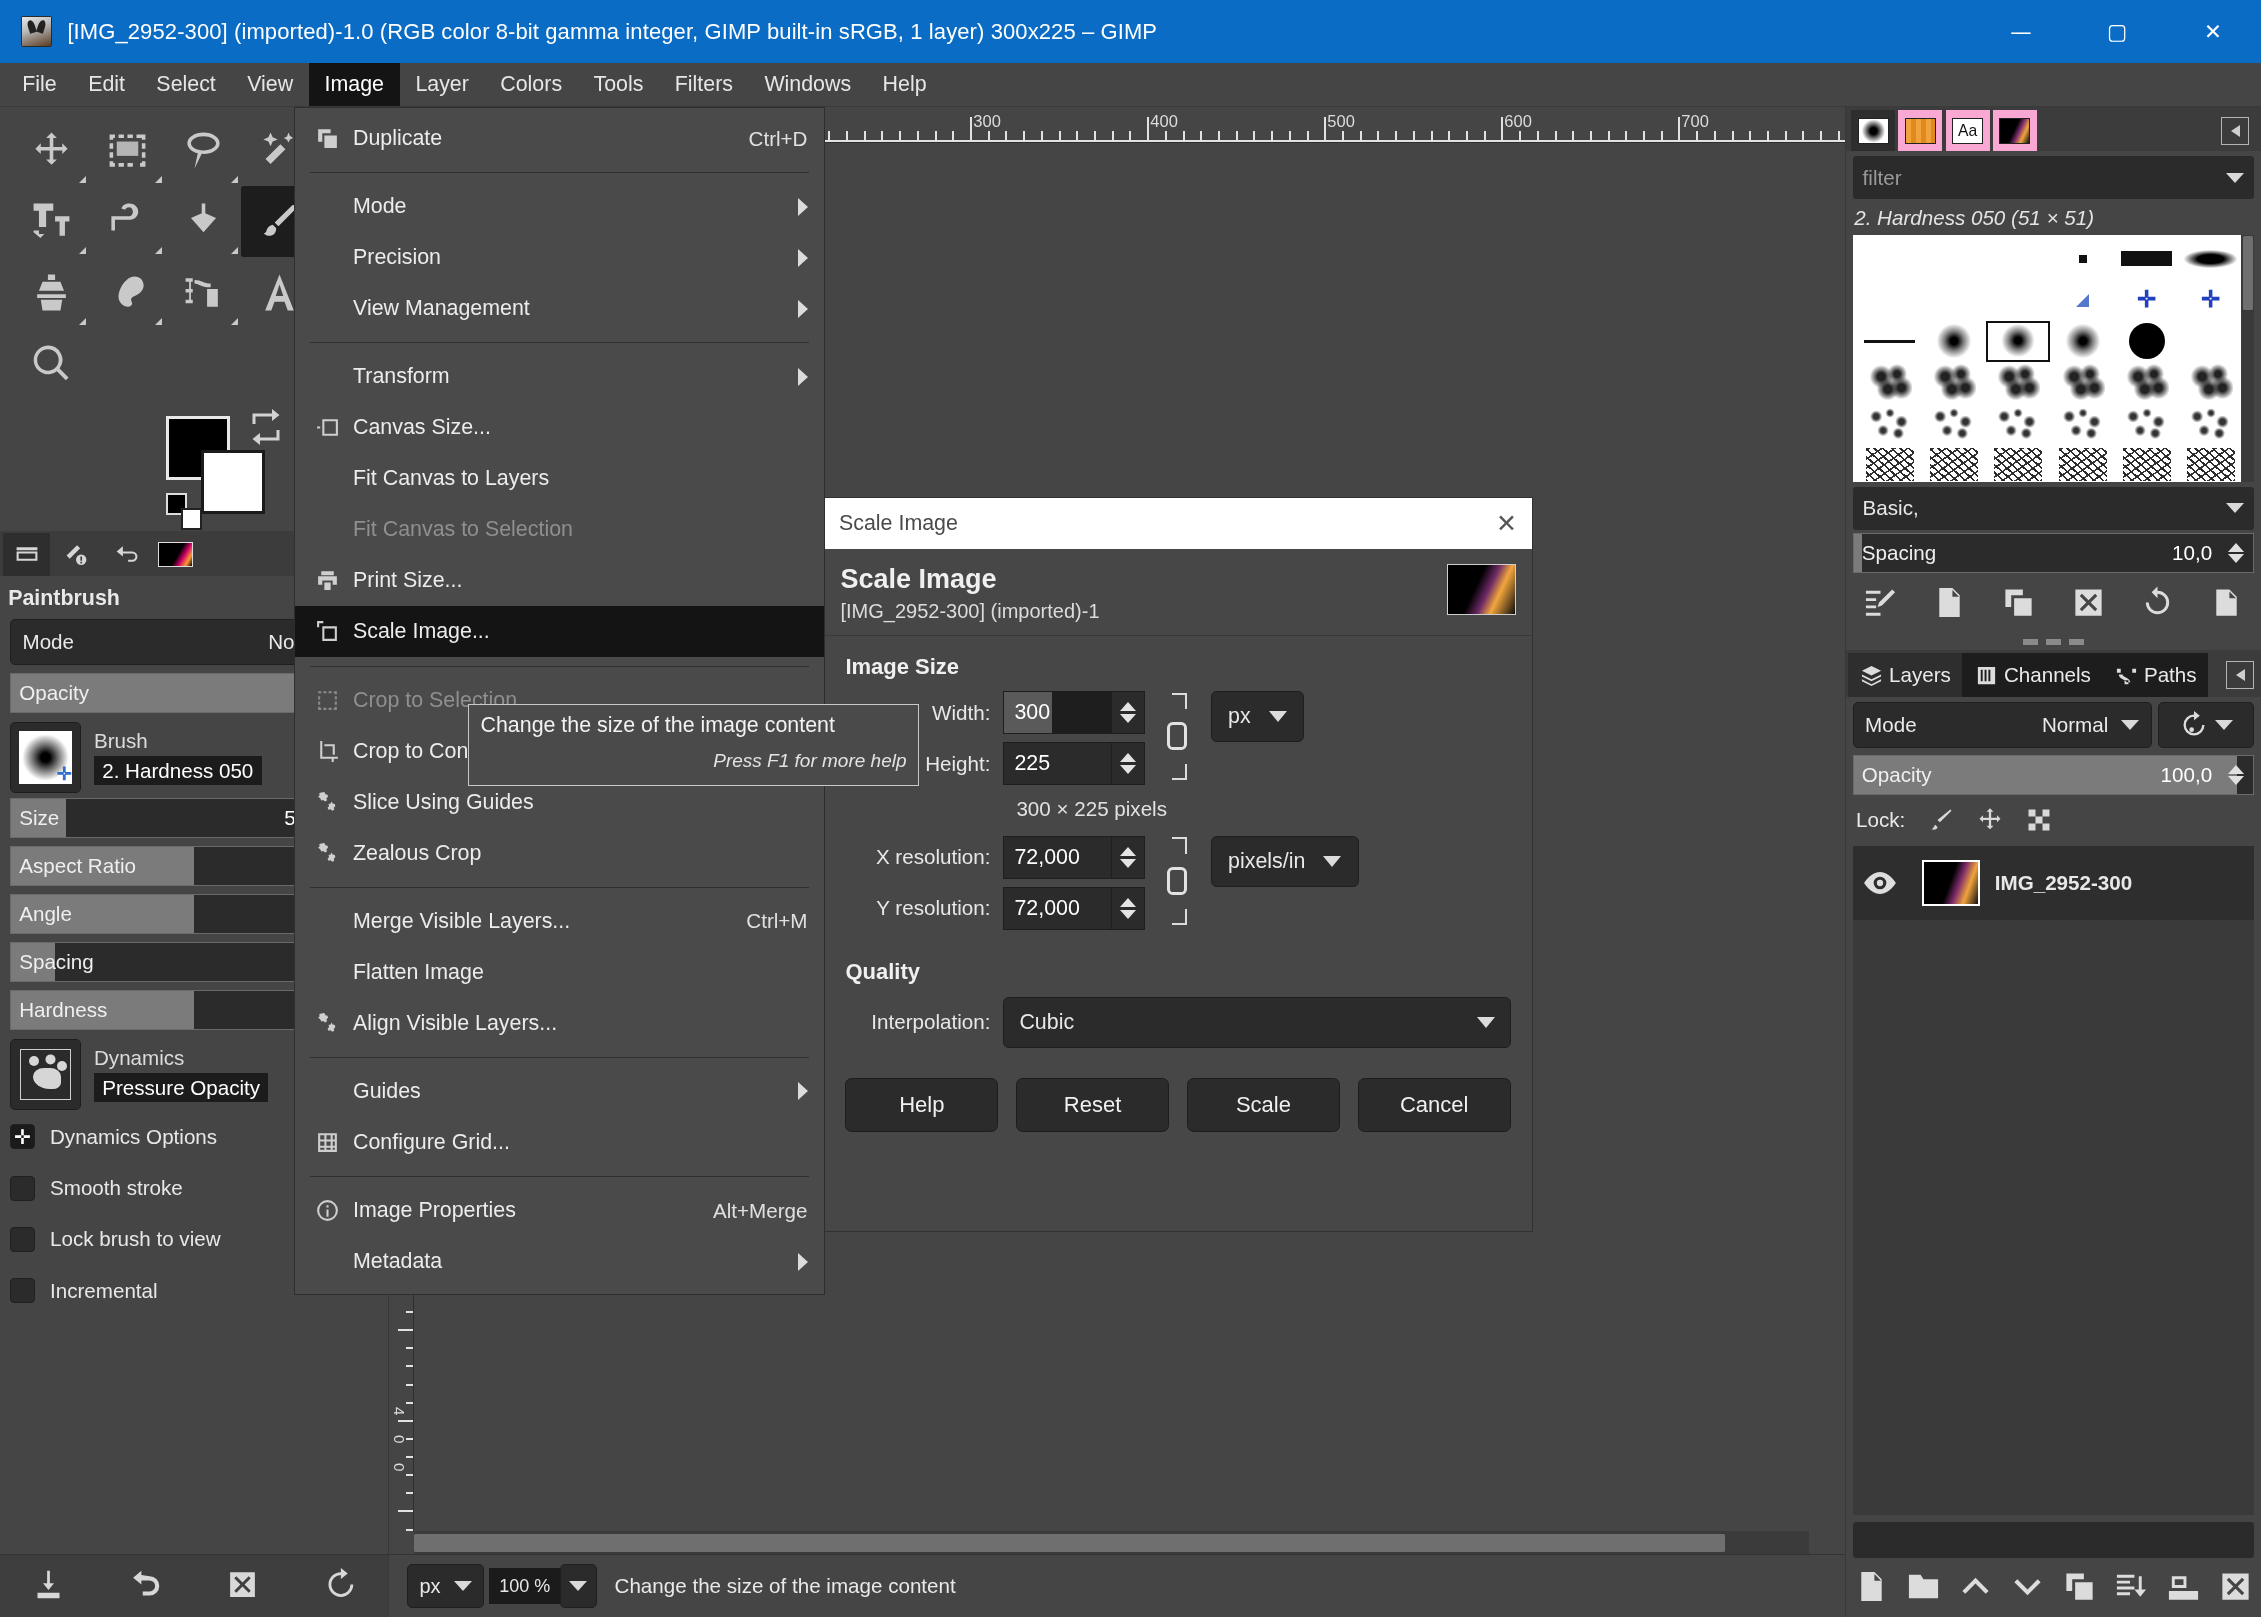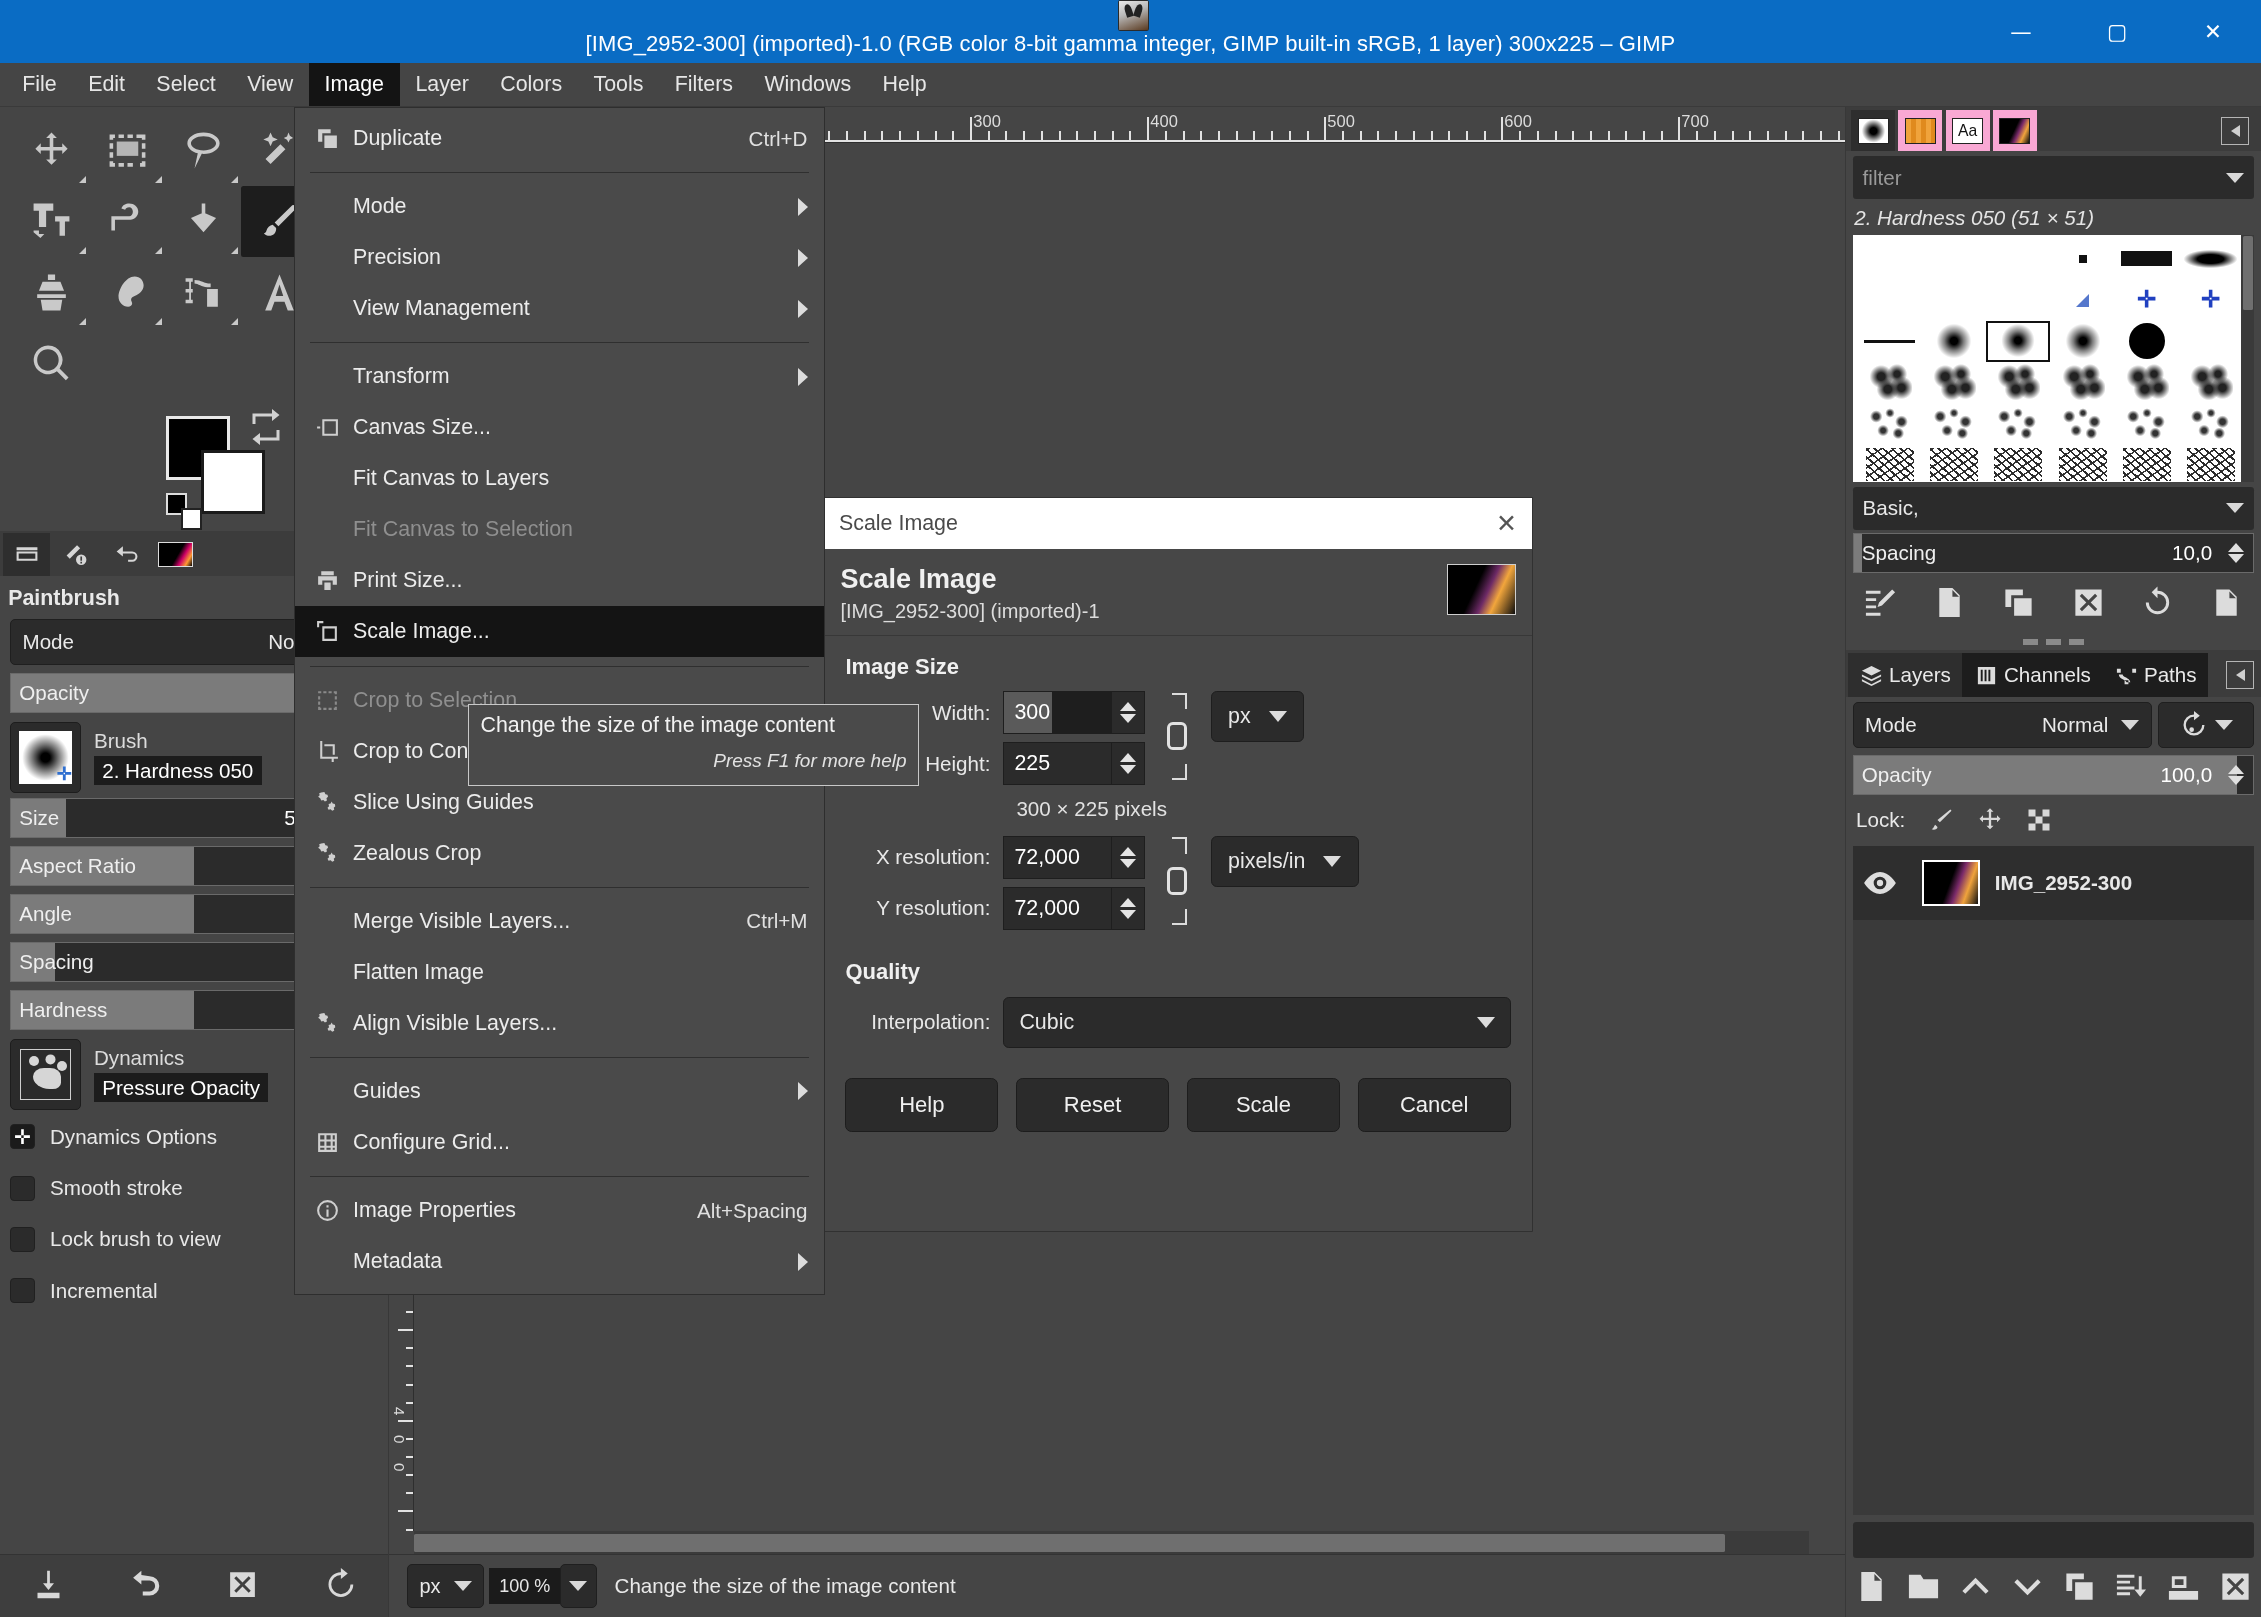--- a/index.html
+++ b/index.html
@@ -7,21 +7,20 @@
     width: 2261px; height: 1617px;
     background: #454545;
     font-family: "Liberation Sans", sans-serif;
     color: #e8e8e8;
     overflow: hidden;
   }
   
   #titlebar {
     height: 63px; background: #0a6cc4; display: flex; align-items: center;
     position: relative;
-    flex-direction: column;
   }
   #titlebar .wicon {
     width: 31px; height: 31px; margin: 0 15px 0 21.4px;
     background: linear-gradient(160deg,#e9e9e9 0%,#b9b9b9 40%,#5a3a20 100%);
     border: 0.8px solid #2a2a2a; border-radius: 1.6px; flex: 0 0 auto;
     position: relative;
   }
   #titlebar .wicon::before {
     content:""; position:absolute; left:5.8px; top:3.3px; width:7.4px; height:13px;
     background:#222; border-radius:50% 50% 0 0; transform:rotate(-18deg);
@@ -1222,21 +1221,21 @@
     <span class="mtxt">Configure Grid...</span>
   </div>
   <div class="msep"></div>
   <div class="mrow">
     <span class="mic">
         <svg viewBox="0 0 24 24">
           <path d="M12 2a10 10 0 100 20 10 10 0 000-20zm0 2a8 8 0 110 16 8 8 0 010-16zm-1 3h2v2h-2zm0 4h2v7h-2z"></path>
         </svg>
       </span>
     <span class="mtxt">Image Properties</span>
-    <span class="acc">Alt+Spacing</span>
+    <span class="acc">Alt+Merge</span>
   </div>
   <div class="mrow">
     <span class="mic"></span>
     <span class="mtxt">Metadata</span>
     <span class="arr"></span>
   </div>
 </div>
 
 <div id="tooltip">
   <div class="l1">Change the size of the image content</div>

